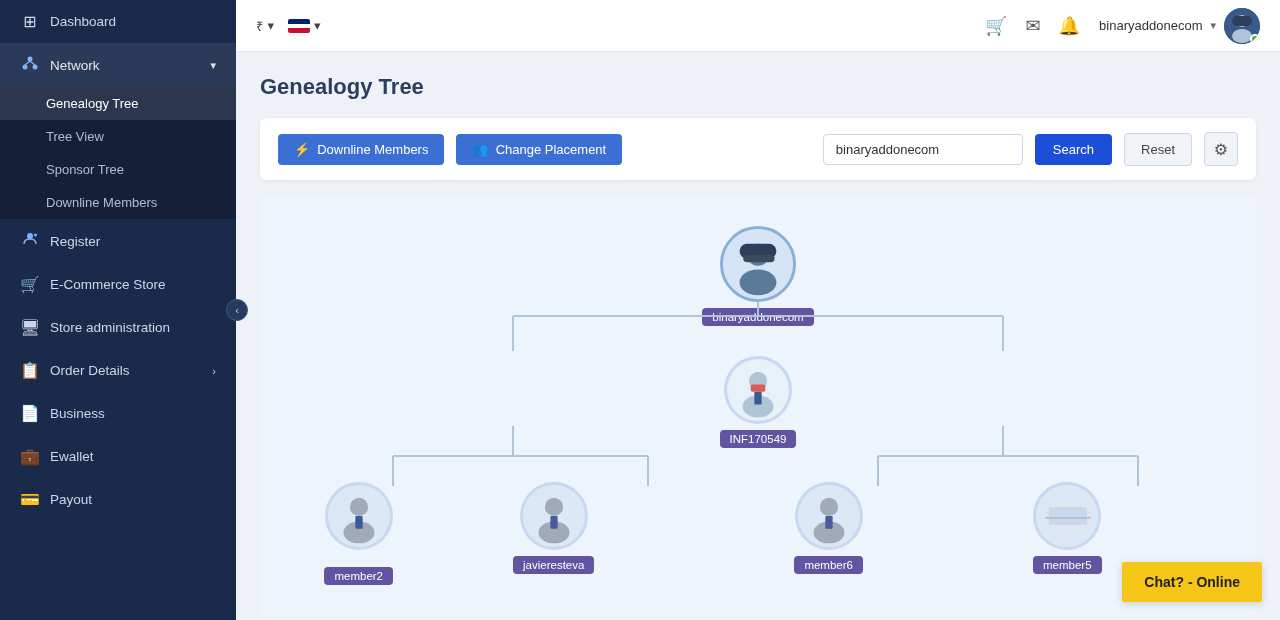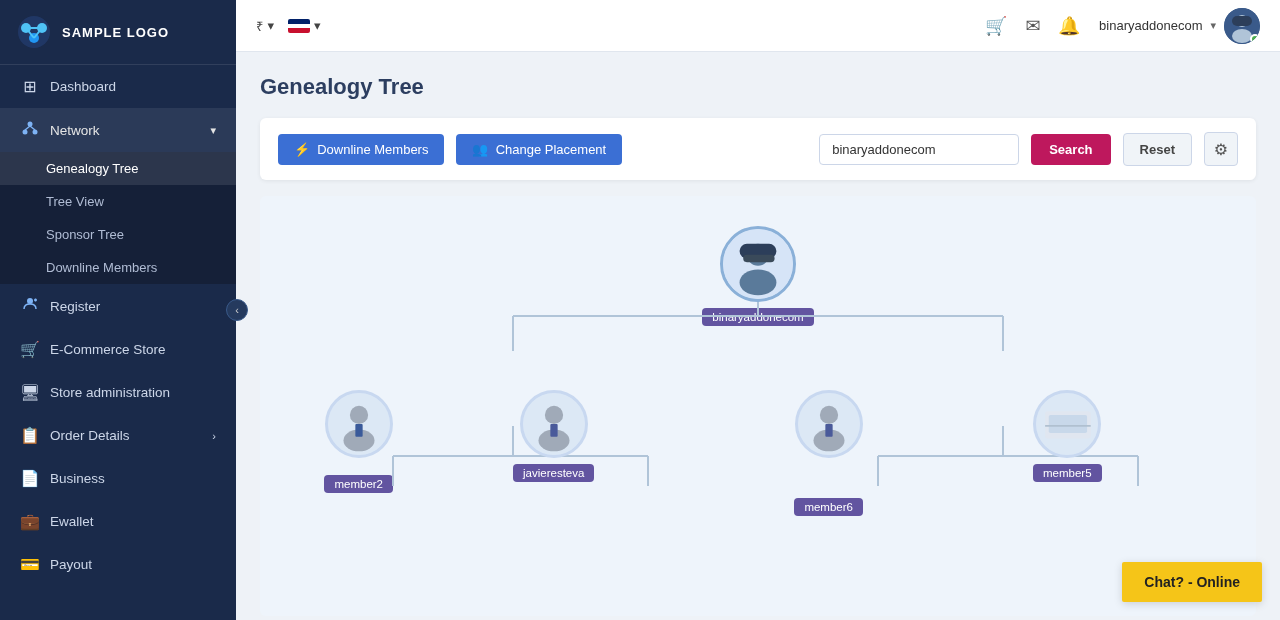--- a/index.html
+++ b/index.html
@@ -189,38 +189,38 @@
     .search-input {
       border: 1px solid #ccd6e8;
       border-radius: 4px;
       padding: 7px 12px;
       font-size: 13px;
       width: 200px;
       outline: none;
       color: #333;
     }
     .btn-search {
-      background: #be185d;
+      background: #1d4ed8;
       color: #fff;
       border: none;
       border-radius: 4px;
       padding: 8px 18px;
       font-size: 13px;
       cursor: pointer;
-      font-weight: 700;
+      font-weight: 400;
     }
     .btn-reset {
       background: #f0f4f8;
       color: #444;
       border: 1px solid #ccd6e8;
       border-radius: 4px;
       padding: 8px 16px;
       font-size: 13px;
       cursor: pointer;
-      font-weight: 700;
+      font-weight: 400;
     }
     .gear-btn {
       width: 34px;
       height: 34px;
       background: #f0f4f8;
       border: 1px solid #ccd6e8;
       border-radius: 4px;
       display: flex;
       align-items: center;
       justify-content: center;
@@ -322,32 +322,20 @@
       font-size: 11px;
       z-index: 20;
       border: 1px solid #3a5a8a;
     }
   </style>
 </head>
 <body>
 
 <div class="sidebar-wrapper">
   <div class="sidebar">
-    <div class="sidebar-logo">
-      <svg class="logo-icon" viewBox="0 0 36 36">
-        <circle cx="18" cy="18" r="16" fill="#3b6fd4" opacity="0.2"></circle>
-        <circle cx="10" cy="14" r="5" fill="#4fc3f7"></circle>
-        <circle cx="26" cy="14" r="5" fill="#4fc3f7"></circle>
-        <circle cx="18" cy="24" r="5" fill="#2196f3"></circle>
-        <line x1="10" y1="14" x2="18" y2="24" stroke="#4fc3f7" stroke-width="2"></line>
-        <line x1="26" y1="14" x2="18" y2="24" stroke="#4fc3f7" stroke-width="2"></line>
-        <line x1="10" y1="14" x2="26" y2="14" stroke="#4fc3f7" stroke-width="2"></line>
-      </svg>
-      <span class="sidebar-logo-text">SAMPLE LOGO</span>
-    </div>
     <nav class="sidebar-nav">
 
       <div class="sidebar-item">
         <span class="sidebar-icon">⊞</span>
         <span>Dashboard</span>
       </div>
 
       <div class="sidebar-item active">
         <span class="sidebar-icon">
           <svg width="16" height="16" viewBox="0 0 16 16" fill="none">
@@ -496,20 +484,32 @@
               <ellipse cx="38" cy="58" rx="20" ry="14" fill="#5a7a9a"></ellipse>
               <rect x="18" y="16" width="40" height="16" rx="8" fill="#2c3e5a"></rect>
               <rect x="22" y="28" width="34" height="8" rx="4" fill="#3a4a5a"></rect>
             </svg>
           </div>
           <div class="node-label">binaryaddonecom</div>
         </div>
       </div>
 
       <div style="display:flex; justify-content:center; gap:480px; margin-top:30px;">
+        <div class="tree-node">
+          <div class="node-avatar">
+            <svg width="68" height="68" viewBox="0 0 68 68">
+              <circle cx="34" cy="34" r="34" fill="#e8f0f8"></circle>
+              <circle cx="34" cy="24" r="10" fill="#b0c4d8"></circle>
+              <ellipse cx="34" cy="52" rx="17" ry="12" fill="#b0c4d8"></ellipse>
+              <rect x="26" y="28" width="16" height="8" rx="2" fill="#e05a5a"></rect>
+              <rect x="30" y="36" width="8" height="14" rx="1" fill="#3a5a8a"></rect>
+            </svg>
+          </div>
+          <div class="node-label">INF170549</div>
+        </div>
       </div>
 
       <div style="display:flex; justify-content:center; gap:120px; margin-top:34px; padding: 0 30px;">
         <div class="tree-node" style="margin-left:-90px;gap:11px;">
           <div class="node-avatar">
             <svg width="68" height="68" viewBox="0 0 68 68">
               <circle cx="34" cy="34" r="34" fill="#dce8f5"></circle>
               <circle cx="34" cy="24" r="10" fill="#a0aab8"></circle>
               <ellipse cx="34" cy="52" rx="17" ry="12" fill="#a0aab8"></ellipse>
               <rect x="30" y="34" width="8" height="14" rx="1" fill="#3a5a9a"></rect>
@@ -521,21 +521,21 @@
           <div class="node-avatar">
             <svg width="68" height="68" viewBox="0 0 68 68">
               <circle cx="34" cy="34" r="34" fill="#dce8f5"></circle>
               <circle cx="34" cy="24" r="10" fill="#a0aab8"></circle>
               <ellipse cx="34" cy="52" rx="17" ry="12" fill="#a0aab8"></ellipse>
               <rect x="30" y="34" width="8" height="14" rx="1" fill="#4a5a9a"></rect>
             </svg>
           </div>
           <div class="node-label">javieresteva</div>
         </div>
-        <div class="tree-node" style="margin-left:80px;gap:34px;">
+        <div class="tree-node" style="margin-left:80px;">
           <div class="node-avatar">
             <svg width="68" height="68" viewBox="0 0 68 68">
               <circle cx="34" cy="34" r="34" fill="#dce8f5"></circle>
               <circle cx="34" cy="24" r="10" fill="#a0aab8"></circle>
               <ellipse cx="34" cy="52" rx="17" ry="12" fill="#a0aab8"></ellipse>
               <rect x="30" y="34" width="8" height="14" rx="1" fill="#4a5a9a"></rect>
             </svg>
           </div>
           <div class="node-label">member6</div>
         </div>

